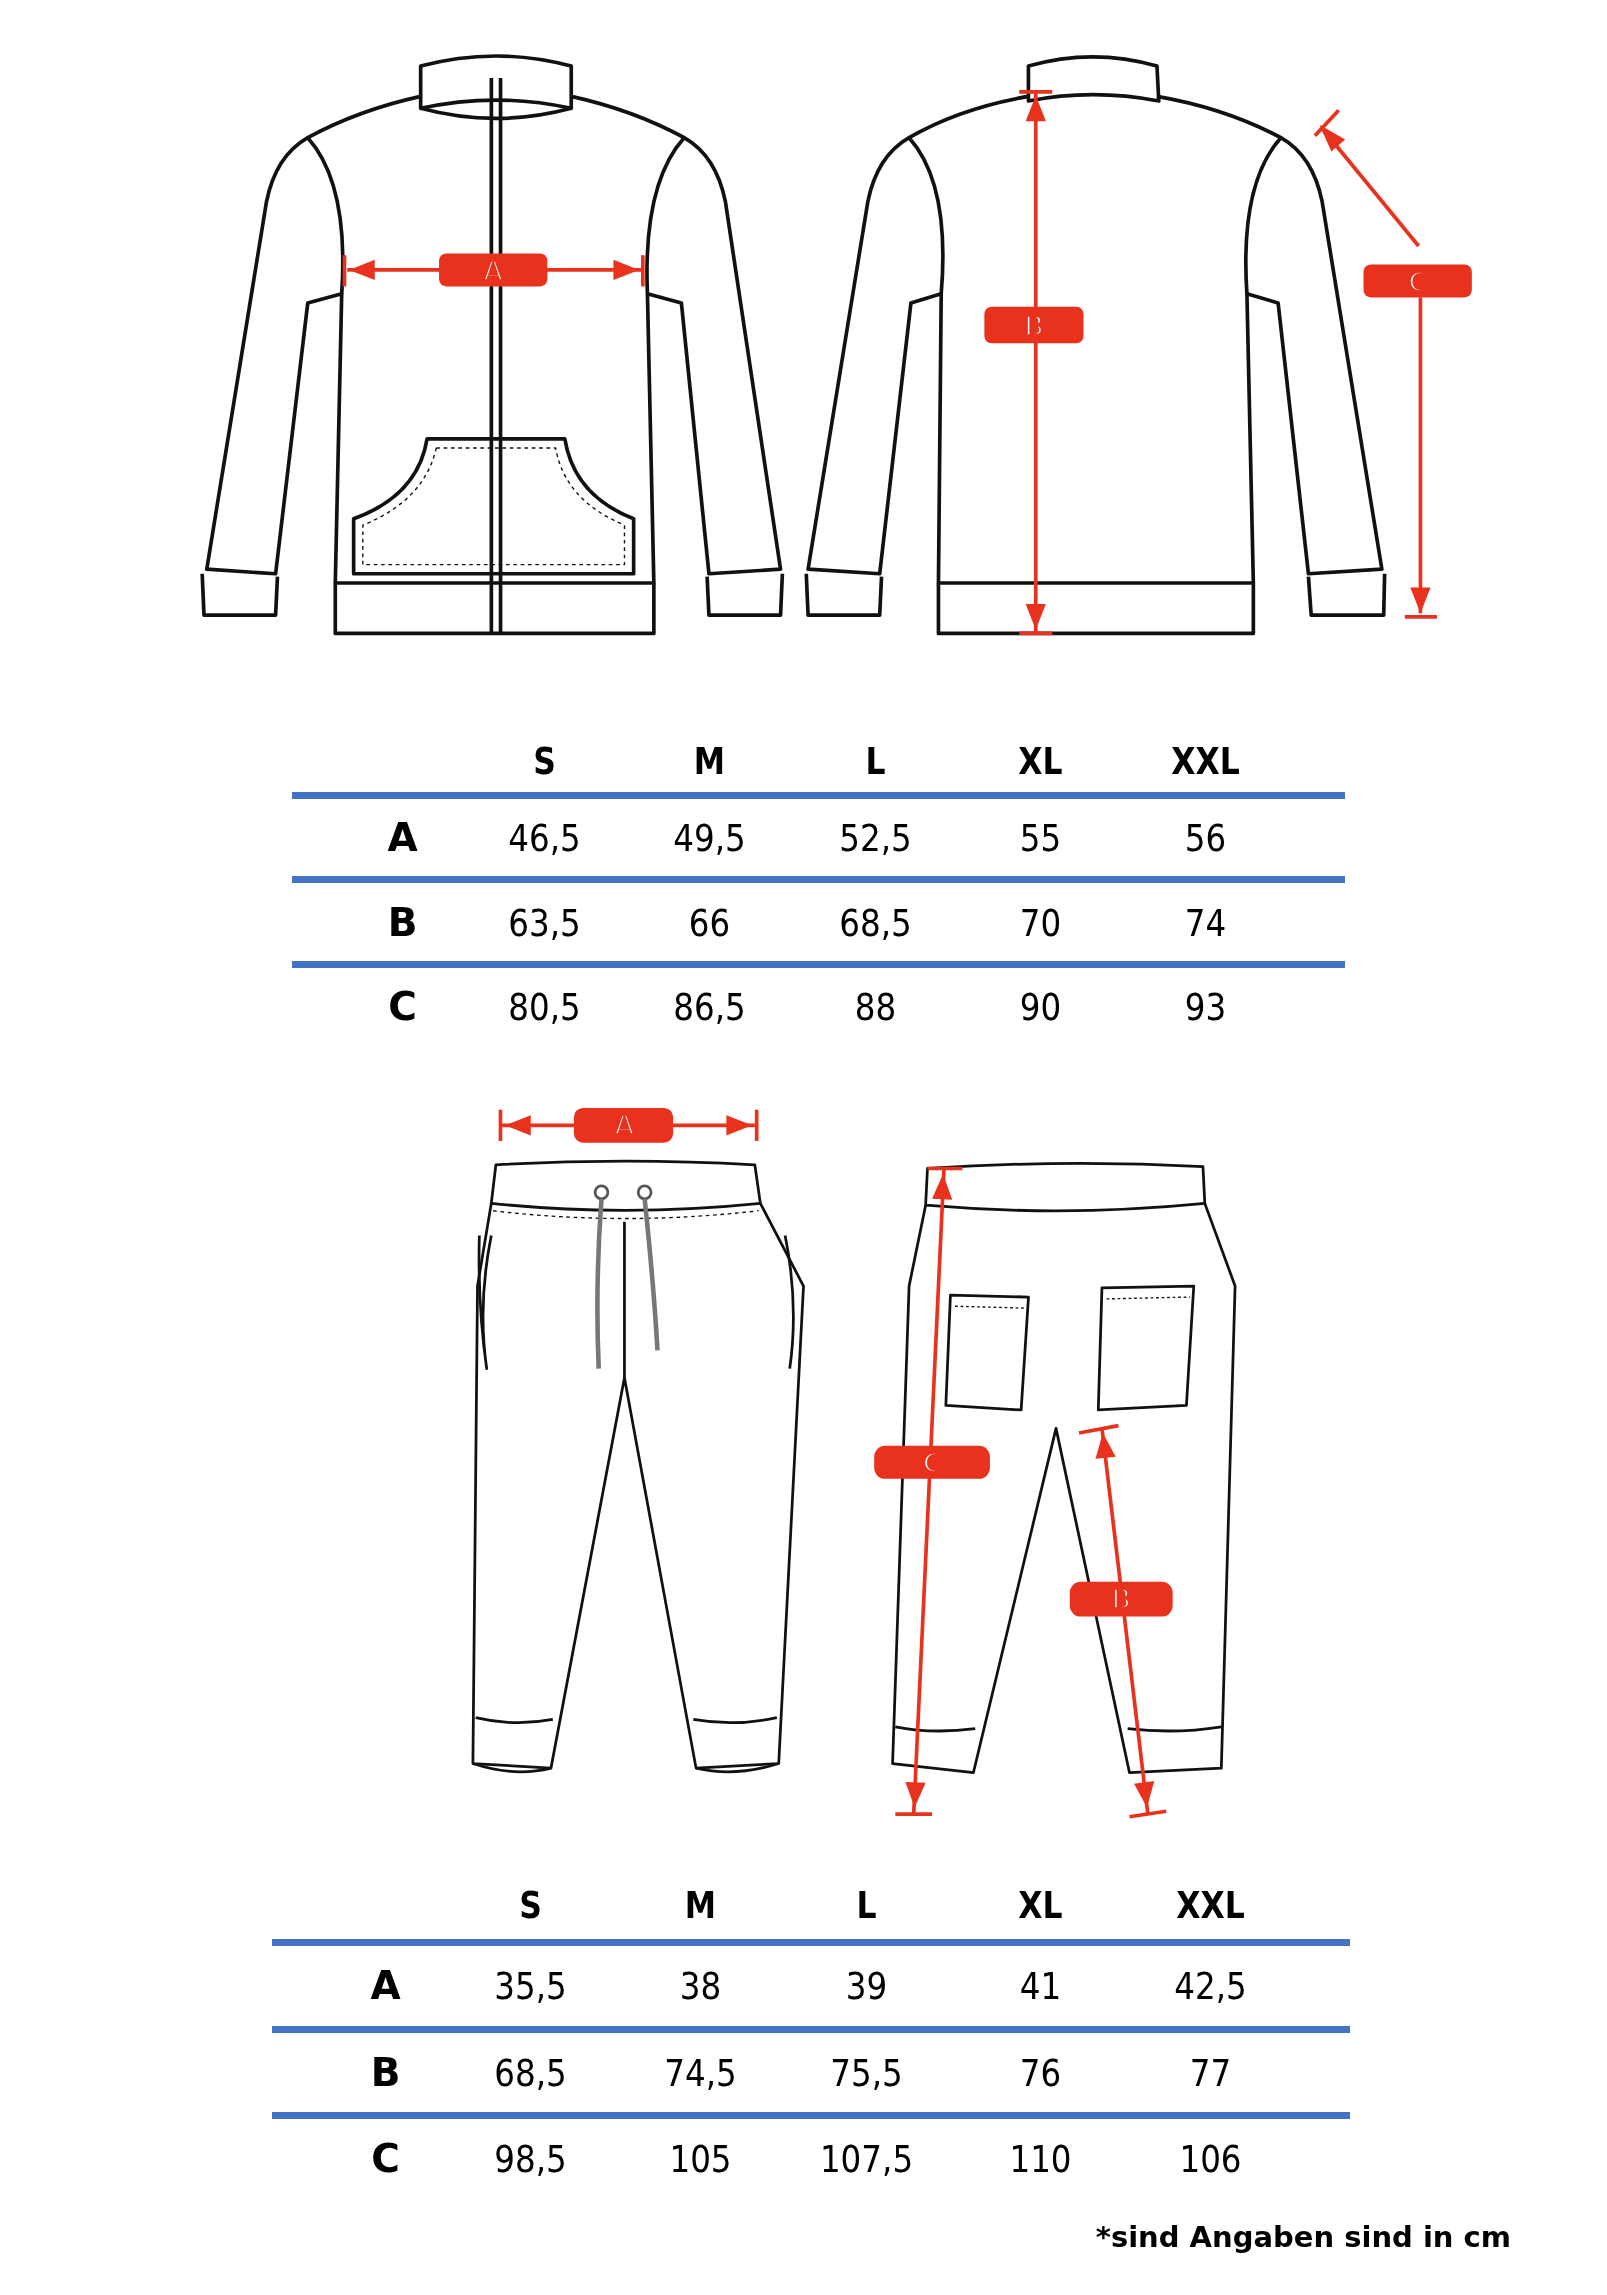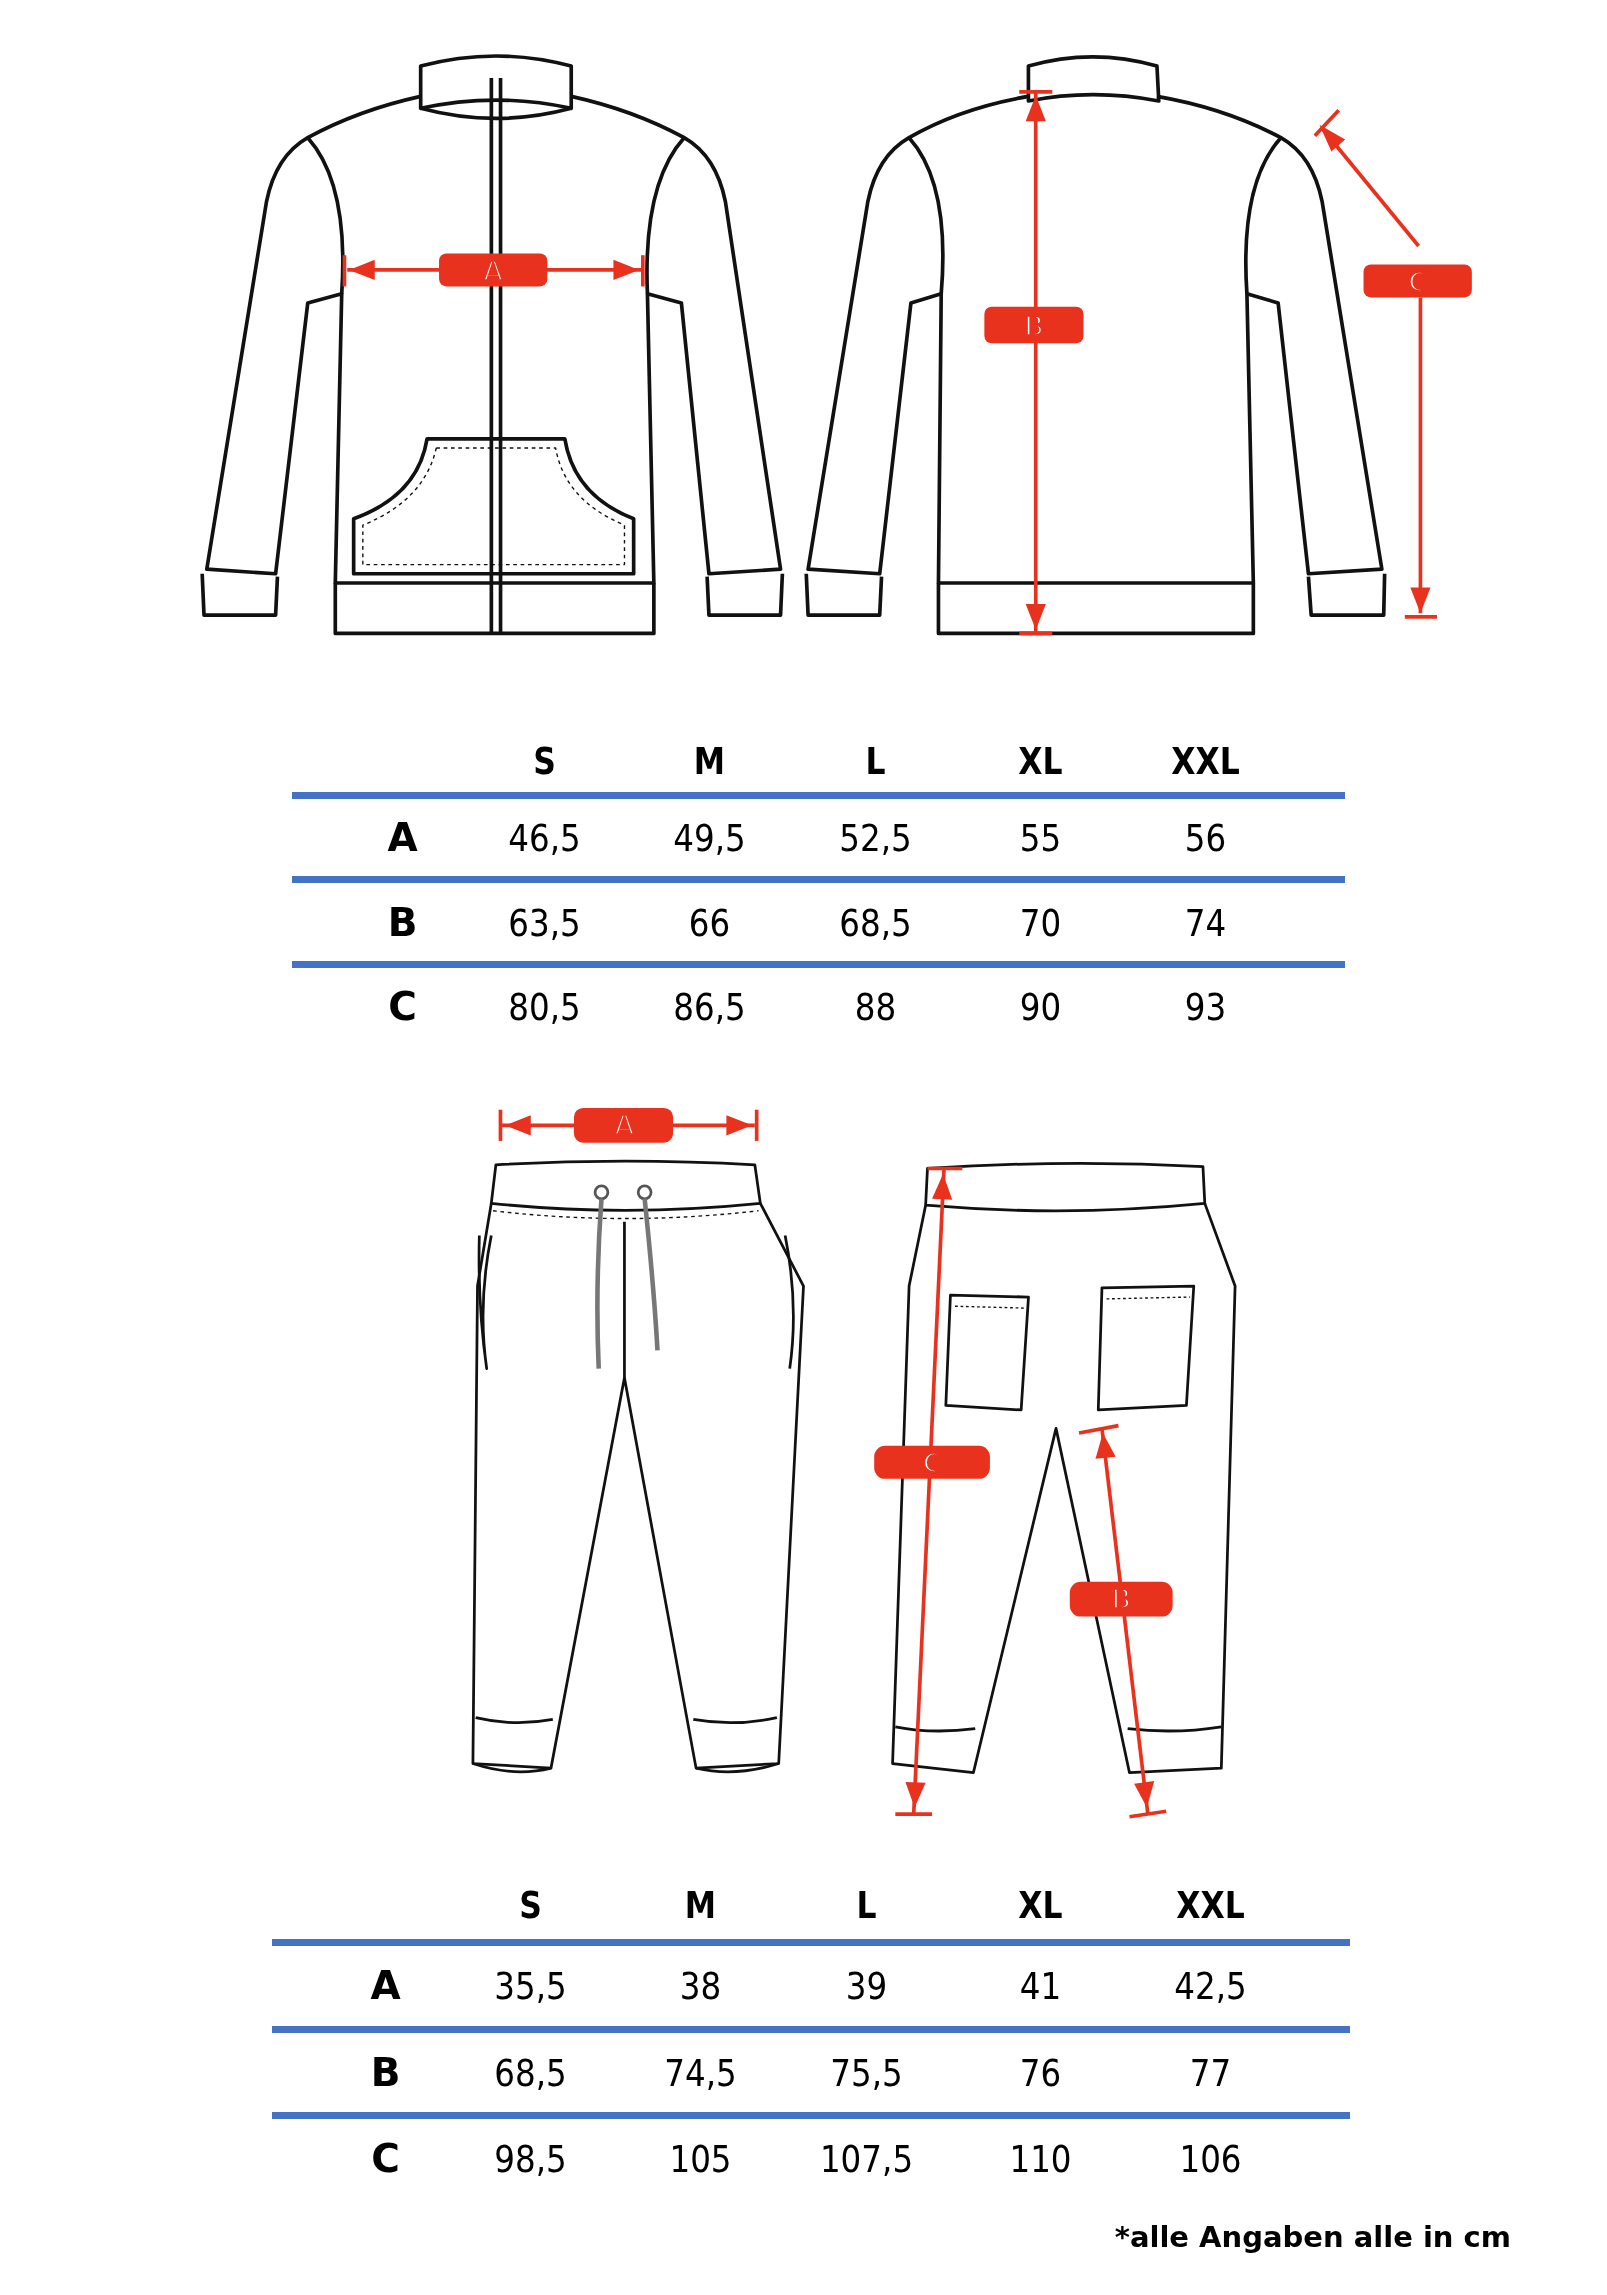--- a/index.html
+++ b/index.html
@@ -218,14 +218,14 @@
   <div class="rule" style="left:272px; width:1078px; top:2112px;"></div>
 
   <div class="rowlbl" style="left:358px; top:2136px;">C</div>
   <div class="cell" style="left:457px; top:2138px;">98,5</div>
   <div class="cell" style="left:627px; top:2138px;">105</div>
   <div class="cell" style="left:793px; top:2138px;">107,5</div>
   <div class="cell" style="left:967px; top:2138px;">110</div>
   <div class="cell" style="left:1137px; top:2138px;">106</div>
 </div>
 
-<div class="footnote">*alle Angaben alle in cm</div>
+<div class="footnote">*sind Angaben sind in cm</div>
 
 
 </body></html>

